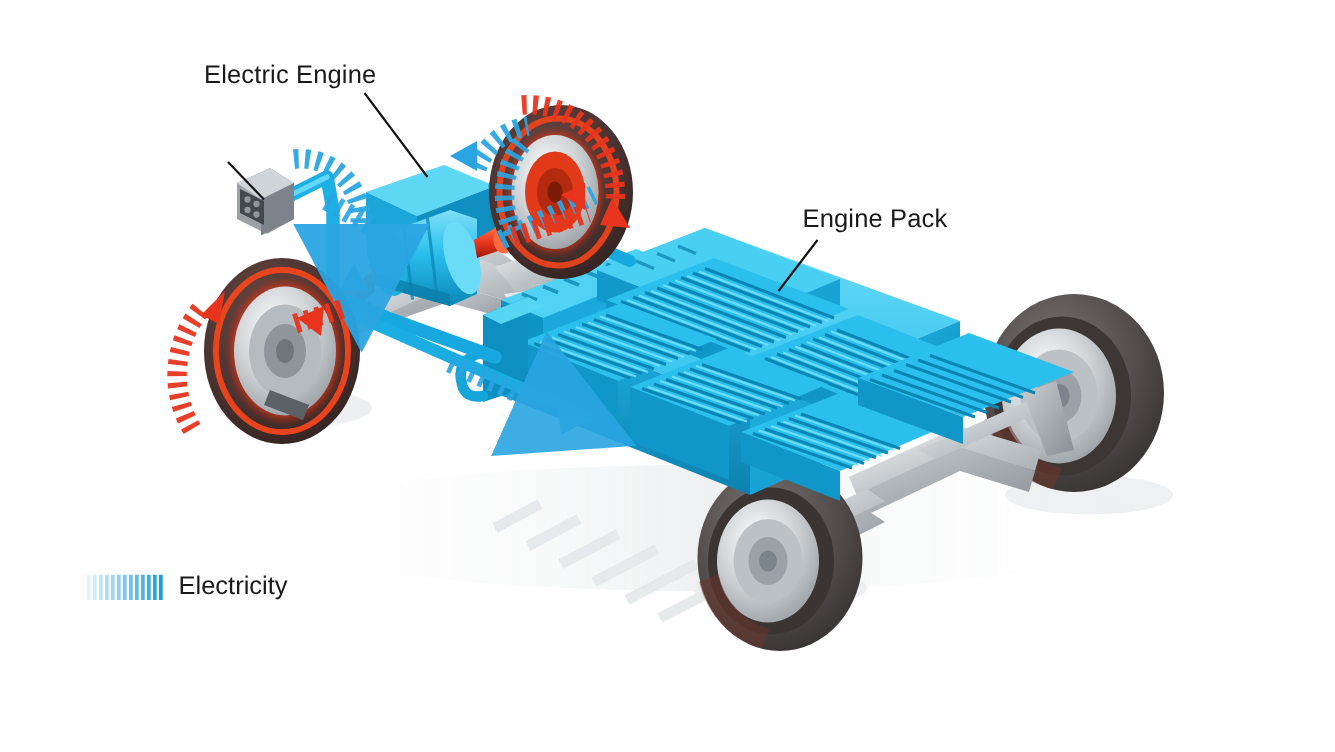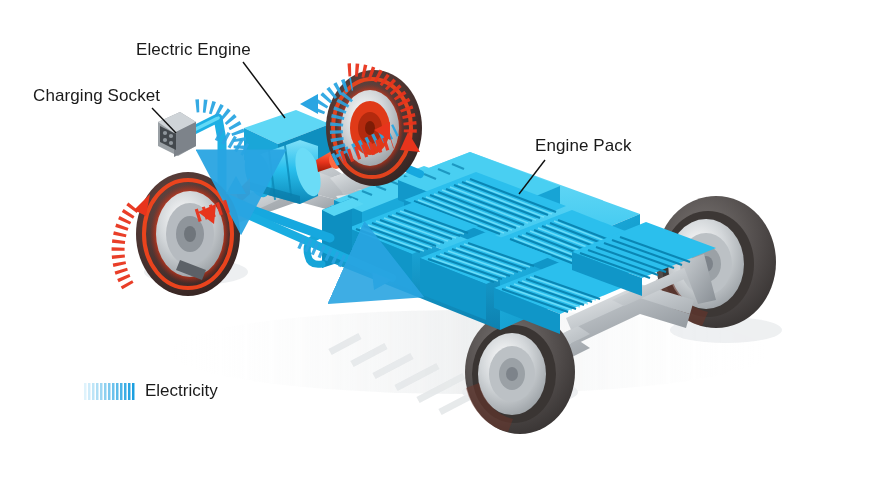--- a/index.html
+++ b/index.html
@@ -5,21 +5,21 @@
   html,body{margin:0;padding:0;background:#fff;}
   body{width:890px;height:501px;overflow:hidden;
        font-family:"Liberation Sans",sans-serif;}
   #stage{position:relative;width:890px;height:389px;background:#ffffff;}
   #scene{position:absolute;inset:0;}
   .lbl{position:absolute;font-size:17px;color:#1a1a1a;white-space:nowrap;
        font-family:"Liberation Sans",sans-serif;letter-spacing:.1px;}
   #lbl-engine{left:136px;top:40px;}
   #lbl-socket{left:33px;top:86px;}
   #lbl-battery{left:535px;top:136px;}
-  #legend{position:absolute;left:84px;top:378px;}
+  #legend{position:absolute;left:58px;top:378px;}
   .leg-row{display:flex;align-items:center;height:26px;margin-bottom:8px;}
   .swatch{width:52px;height:17px;margin-right:9px;}
   .leg-text{font-size:17px;color:#1a1a1a;font-family:"Liberation Sans",sans-serif;}
 </style>
 </head>
 <body>
 
 <div id="stage">
 
   <svg id="scene" viewBox="0 0 890 501">
@@ -436,21 +436,20 @@
     </g>
 
     <g stroke="#111" stroke-width="1.4" fill="none">
       <line x1="243" y1="62" x2="285" y2="118"></line>
       <line x1="152" y1="108" x2="176" y2="133"></line>
       <line x1="545" y1="160" x2="519" y2="194"></line>
     </g>
   </svg>
 
   <div class="lbl" id="lbl-engine">Electric Engine</div>
-  <div class="lbl" id="lbl-socket">Charging Socket</div>
   <div class="lbl" id="lbl-battery">Engine Pack</div>
 
   <div id="legend">
     <div class="leg-row">
       <svg class="swatch" viewBox="0 0 52 17">
         <g id="sw-electricity">
             <rect x="0.00" y="0" width="2.48" height="17" fill="rgb(223,243,252)"></rect>
             <rect x="4.00" y="0" width="2.48" height="17" fill="rgb(207,236,250)"></rect>
             <rect x="8.00" y="0" width="2.48" height="17" fill="rgb(190,229,247)"></rect>
             <rect x="12.00" y="0" width="2.48" height="17" fill="rgb(174,222,245)"></rect>

